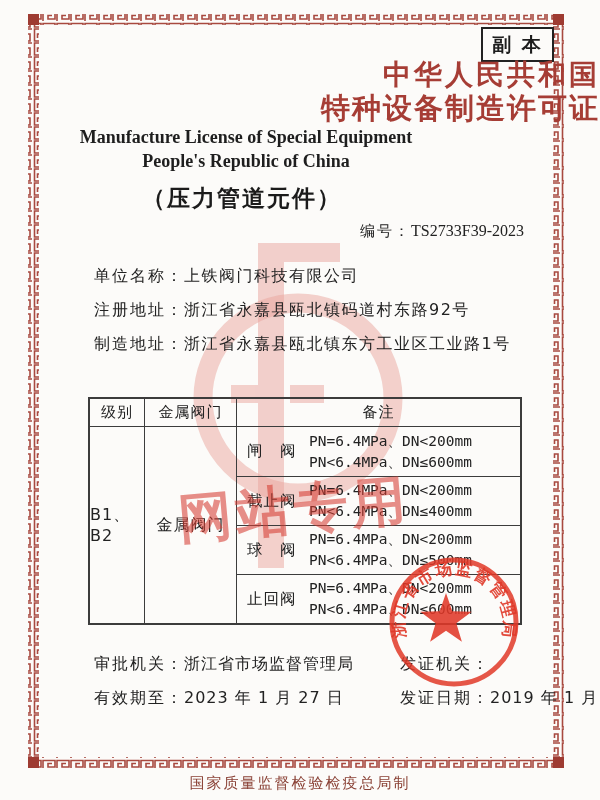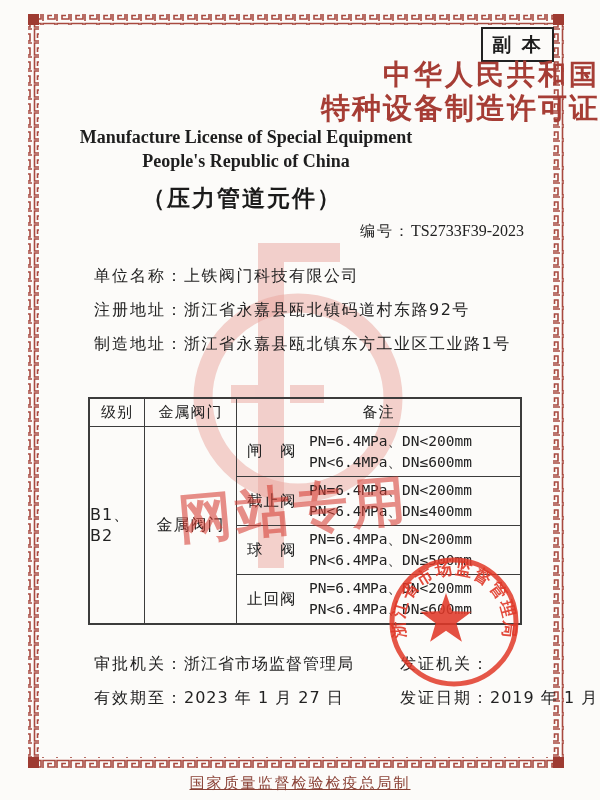--- a/index.html
+++ b/index.html
@@ -51,21 +51,21 @@
     font-size:14.5px;line-height:21px;}
 
   .bottom-row{position:absolute;font-size:16px;color:#222;letter-spacing:1px;white-space:nowrap;}
   .bottom-row .lbl{letter-spacing:2px;}
   .b-approve{left:94px;top:654px;}
   .b-issueorg{left:400px;top:654px;}
   .b-valid{left:94px;top:688px;}
   .b-issuedate{left:400px;top:688px;}
 
   .footer{position:absolute;left:0;top:774px;width:600px;text-align:center;font-size:15px;
-    color:#8a4236;letter-spacing:2px;text-decoration:underline;}
+    color:#8a4236;letter-spacing:2px;}
 
   .site-wm{position:absolute;left:178px;top:474px;font-size:54px;font-weight:bold;
     color:rgba(213,62,52,0.58);letter-spacing:4px;transform:rotate(-5deg);white-space:nowrap;}
 
   .seal{position:absolute;left:384px;top:552px;}
 </style>
 </head>
 <body>
 
 <div class="page">

